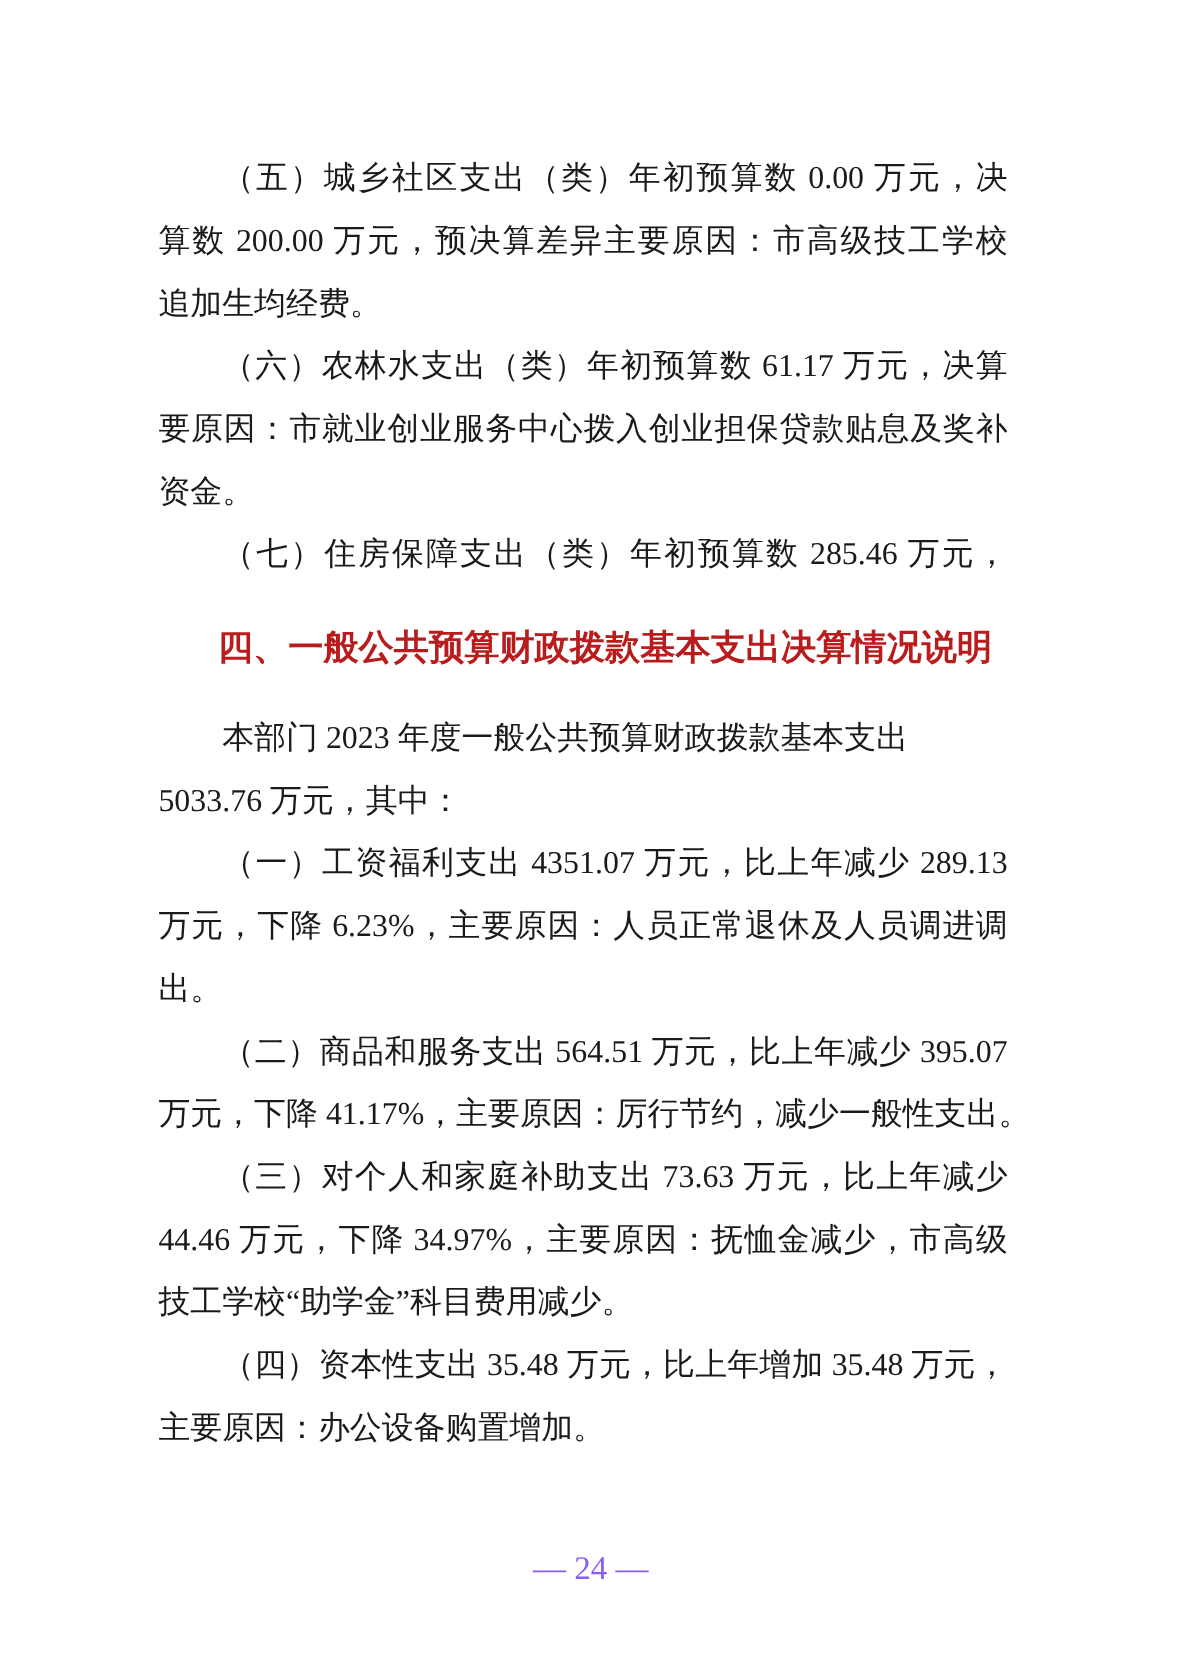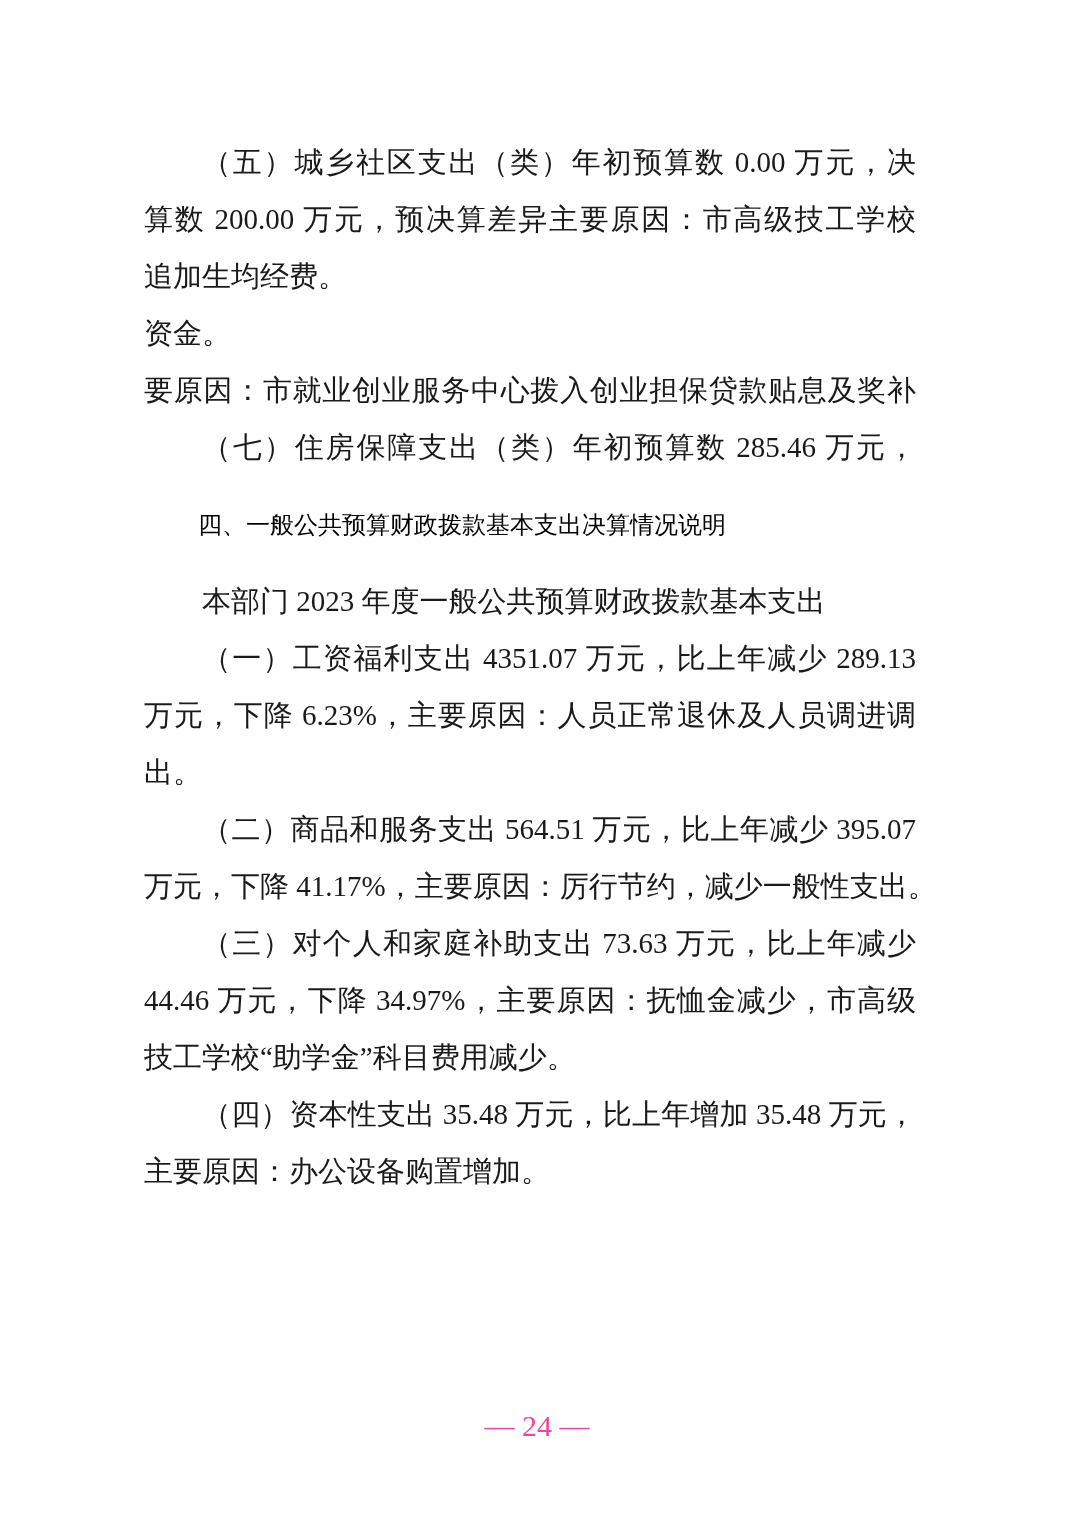--- a/index.html
+++ b/index.html
@@ -34,65 +34,67 @@
   }
   .ln.nat {
     text-align: right;
     text-align-last: left;
   }
   .ln.first {
     text-indent: 58px;
   }
   .heading {
     font-family: "Liberation Sans", "DejaVu Sans", sans-serif;
-    font-weight: 400;
-    color: #000000;
-    font-size: 24px;
+    font-weight: 700;
+    color: #b91c1c;
+    font-size: 32px;
     height: 57px;
     line-height: 57px;
     text-indent: 54px;
     white-space: nowrap;
   }
   .footer {
     position: absolute;
     left: 0;
     top: 1402px;
     width: 1074px;
     height: 48px;
     line-height: 48px;
     text-align: center;
     font-size: 30px;
-    color: #ec4899;
+    color: #8b5cf6;
   }
 </style>
 </head>
 <body>
 
 <div class="page">
   <main class="content">
 
     <div class="para">
       <div class="ln first">（五）城乡社区支出（类）年初预算数 0.00 万元，决</div>
       <div class="ln">算数 200.00 万元，预决算差异主要原因：市高级技工学校</div>
       <div class="ln nat">追加生均经费。</div>
     </div>
 
     <div class="para">
+      <div class="ln first">（六）农林水支出（类）年初预算数 61.17 万元，决算</div>
+      <div class="ln">要原因：市就业创业服务中心拨入创业担保贷款贴息及奖补</div>
       <div class="ln nat">资金。</div>
-      <div class="ln">要原因：市就业创业服务中心拨入创业担保贷款贴息及奖补</div>
     </div>
 
     <div class="para">
       <div class="ln first">（七）住房保障支出（类）年初预算数 285.46 万元，</div>
     </div>
 
     <h2 class="heading">四、一般公共预算财政拨款基本支出决算情况说明</h2>
 
     <div class="para">
       <div class="ln nat first">本部门 2023 年度一般公共预算财政拨款基本支出</div>
+      <div class="ln nat">5033.76 万元，其中：</div>
     </div>
 
     <div class="para">
       <div class="ln first">（一）工资福利支出 4351.07 万元，比上年减少 289.13</div>
       <div class="ln">万元，下降 6.23%，主要原因：人员正常退休及人员调进调</div>
       <div class="ln nat">出。</div>
     </div>
 
     <div class="para">
       <div class="ln first">（二）商品和服务支出 564.51 万元，比上年减少 395.07</div>

